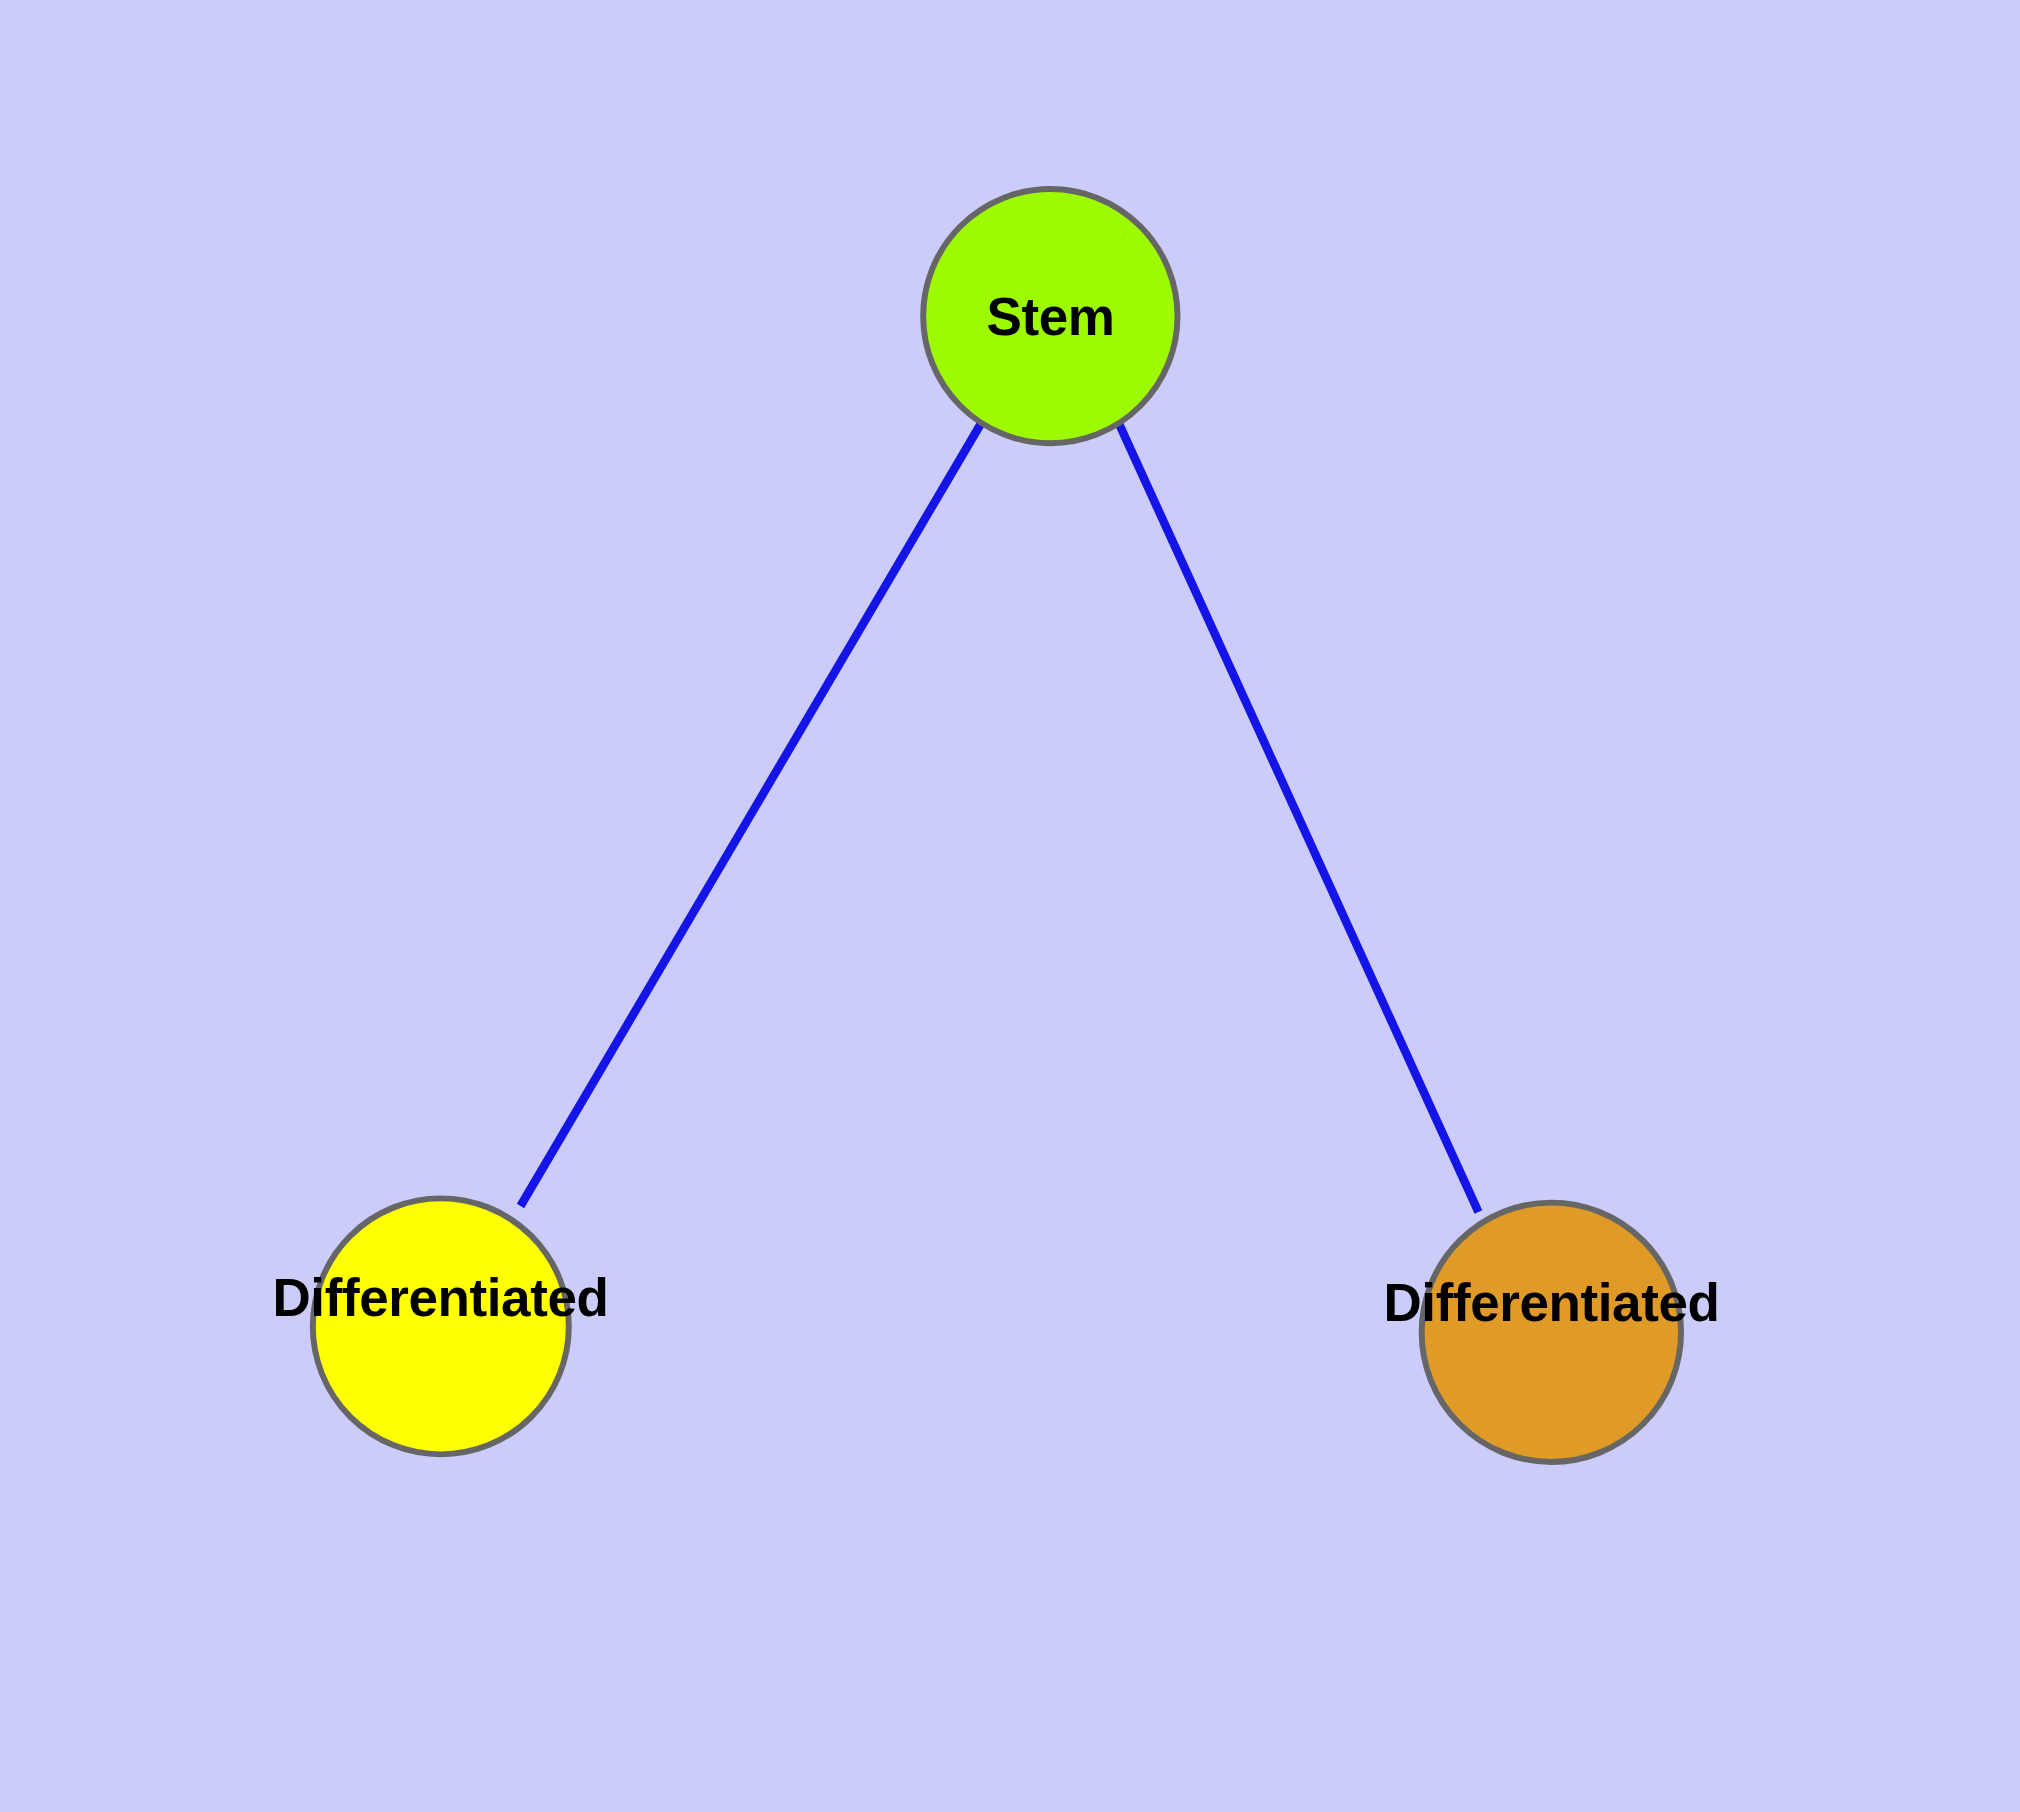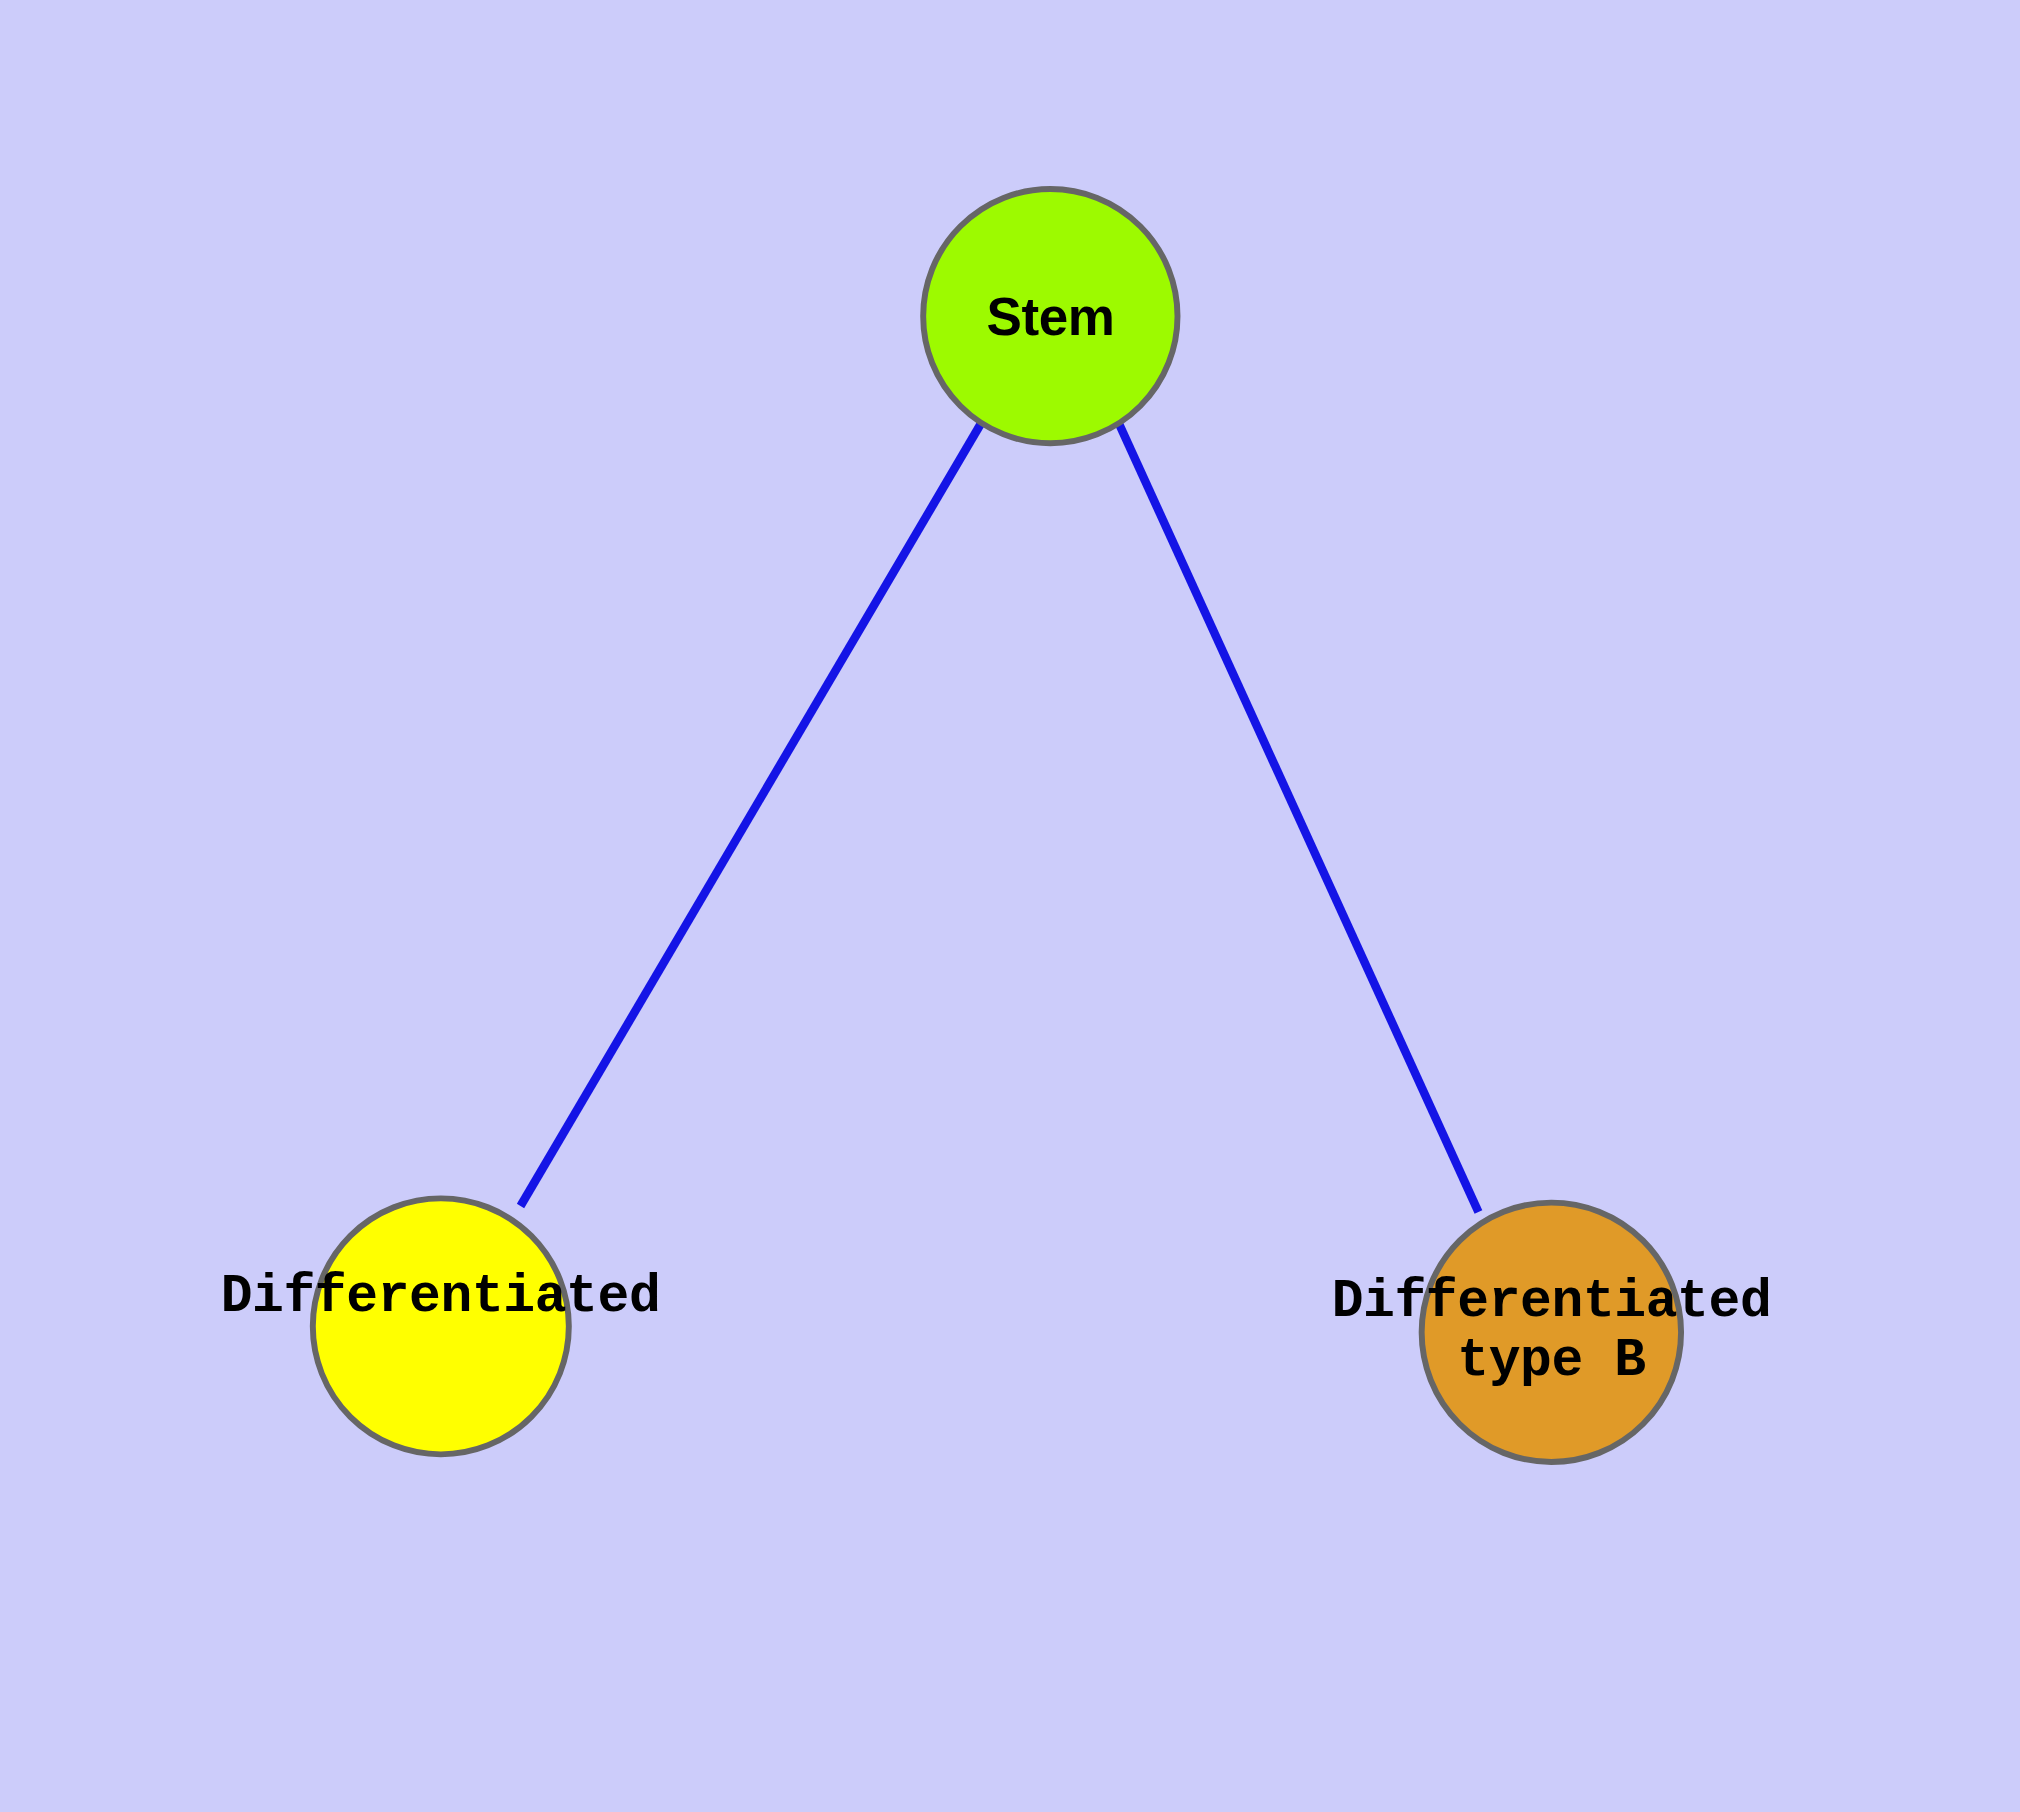--- a/index.html
+++ b/index.html
@@ -31,21 +31,20 @@
     font-weight: bold;
     color: #000000;
     line-height: 1.12;
     white-space: pre;
     pointer-events: none;
     -webkit-font-smoothing: antialiased;
   }
   .node-label.two-line {
     font-size: 53px;
     letter-spacing: -0.4px;
-    font-family: Liberation Mono, monospace;
   }
   .node-label.one-line {
     font-size: 53px;
     letter-spacing: -0.4px;
   }
 </style>
 </head>
 <body>
 
 <div id="canvas" style="width: 2021px; height: 1812px; background: rgb(204, 204, 250);">
@@ -59,17 +58,17 @@
     <g id="node-layer">
         <circle cx="1239" cy="373" r="150" fill="#9dfa00" stroke="#666666" stroke-width="7"></circle>
         <circle cx="520" cy="1565" r="151" fill="#ffff00" stroke="#666666" stroke-width="7"></circle>
         <circle cx="1830" cy="1572" r="153" fill="#e09a28" stroke="#666666" stroke-width="7"></circle>
       </g>
   </svg>
 
   <div id="label-layer">
       <div class="node-label one-line" style="font-size: 53px; color: rgb(0, 0, 0); width: 763px; left: 669px; top: 287px;"><div>Stem</div></div>
       <div class="node-label two-line" style="font-size: 53px; color: rgb(0, 0, 0); width: 763px; left: 59px; top: 1268px;"><div>Differentiated</div></div>
-      <div class="node-label two-line" style="font-size: 53px; color: rgb(0, 0, 0); width: 763px; left: 1170px; top: 1273px;"><div>Differentiated</div><div>type B</div></div>
+      <div class="node-label two-line" style="font-size: 53px; color: rgb(0, 0, 0); width: 763px; left: 1170px; top: 1273px;"><div>Differentiated</div></div>
     </div>
 
 </div>
 
 
 </body></html>

